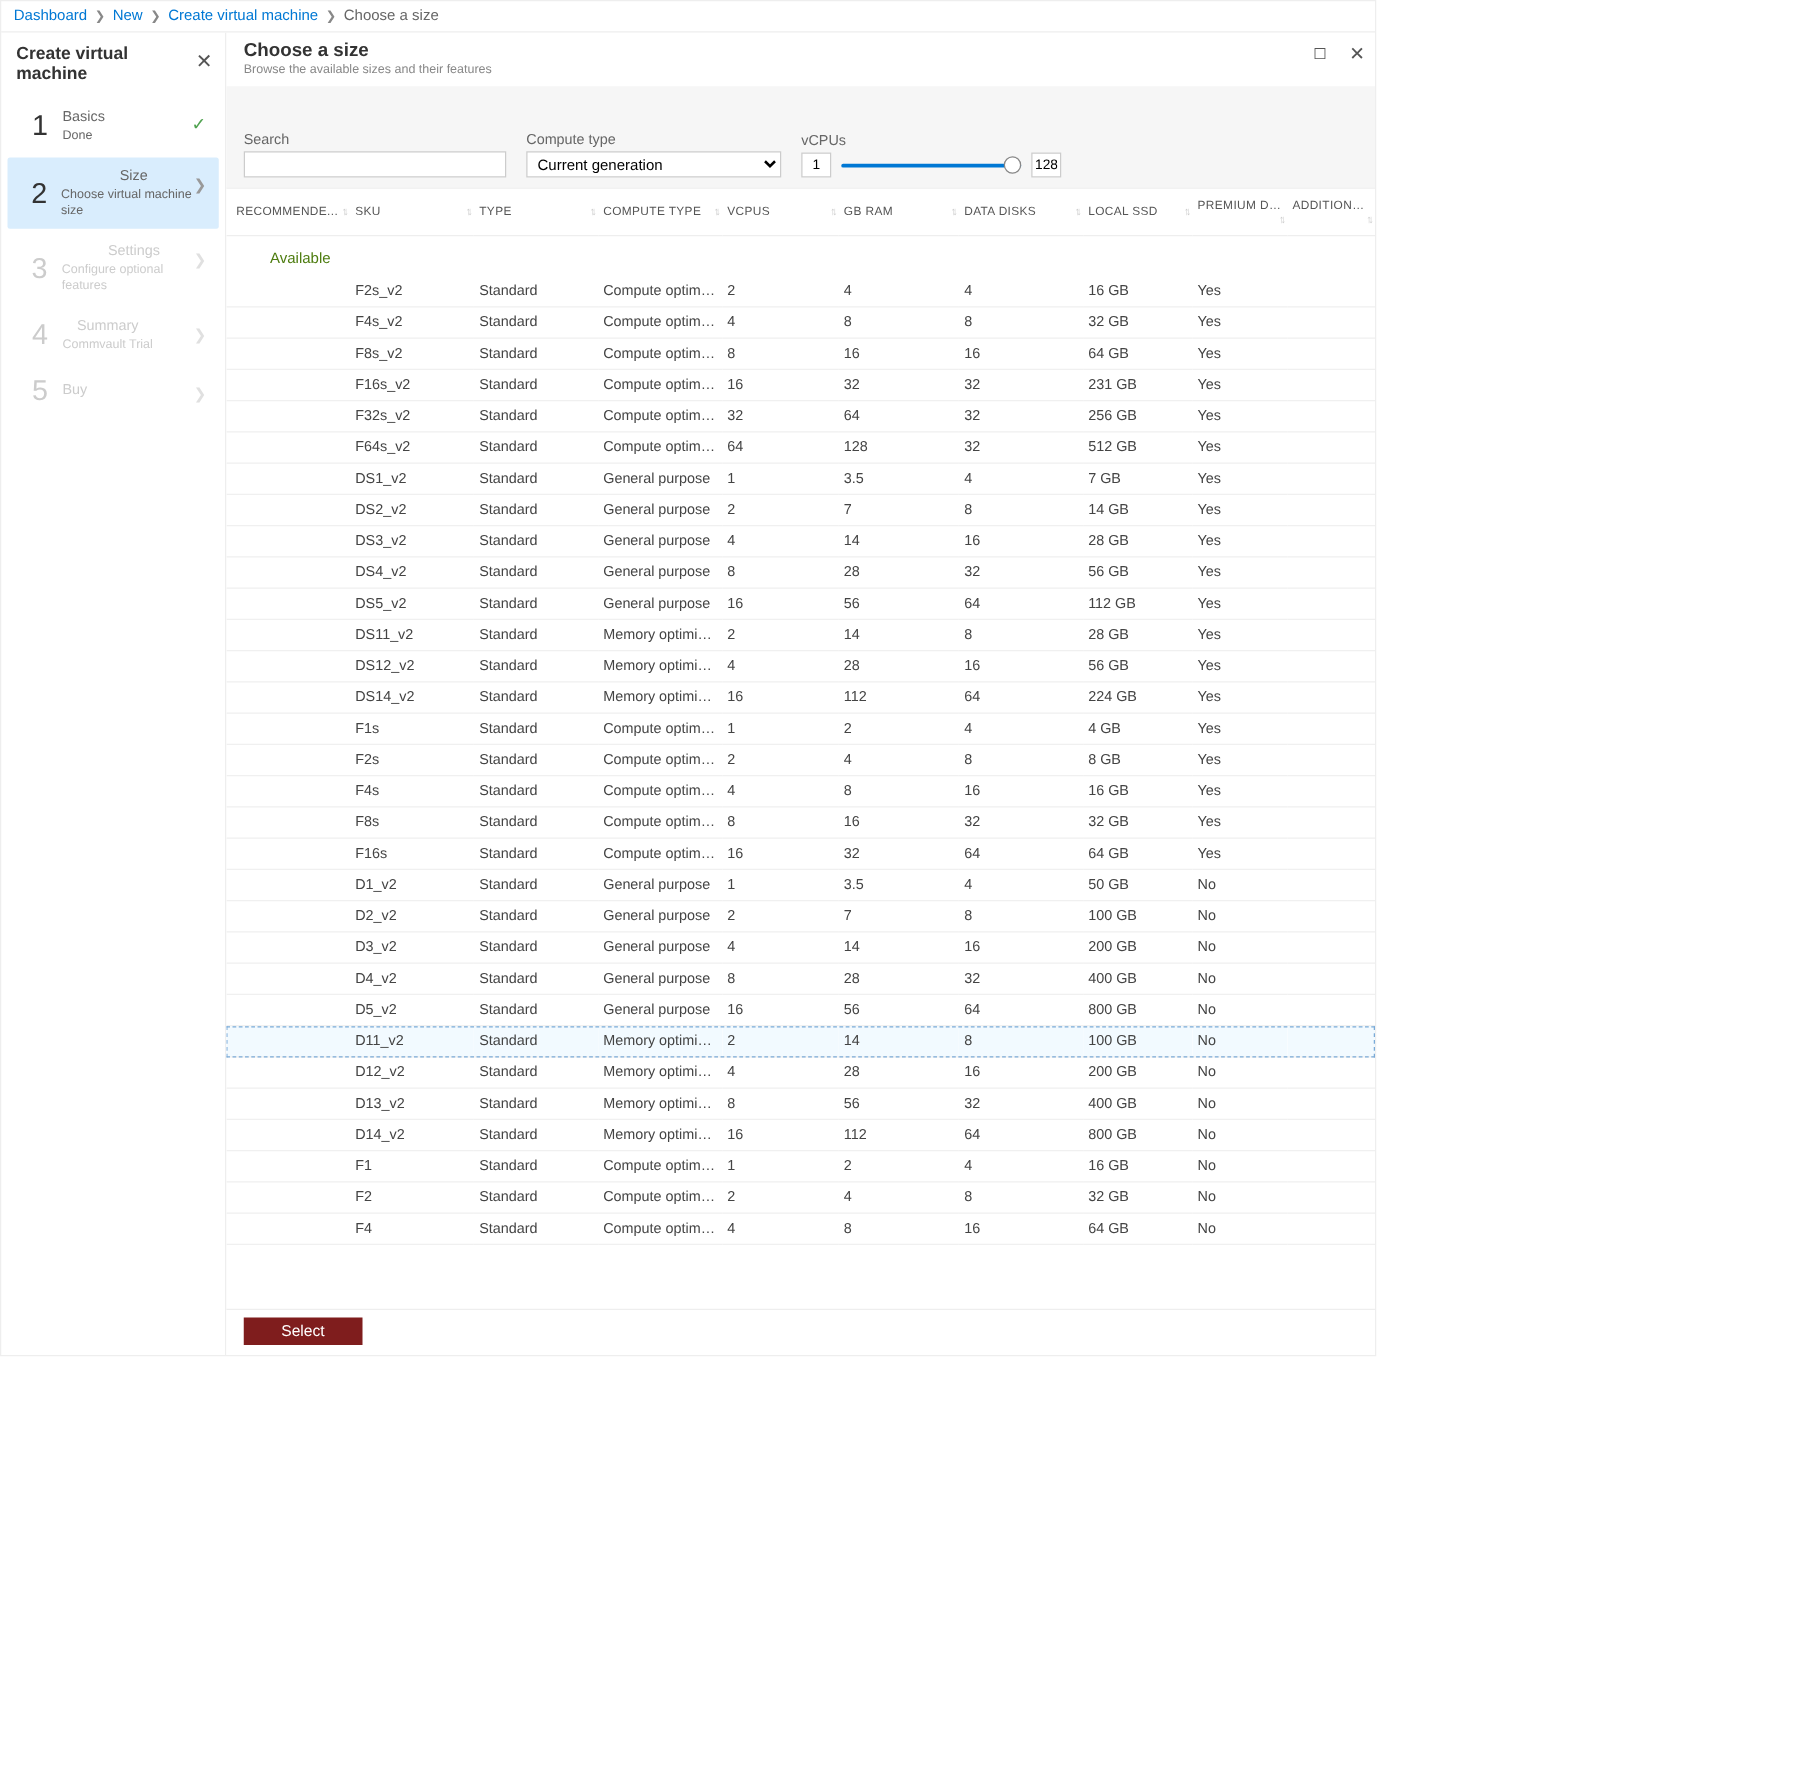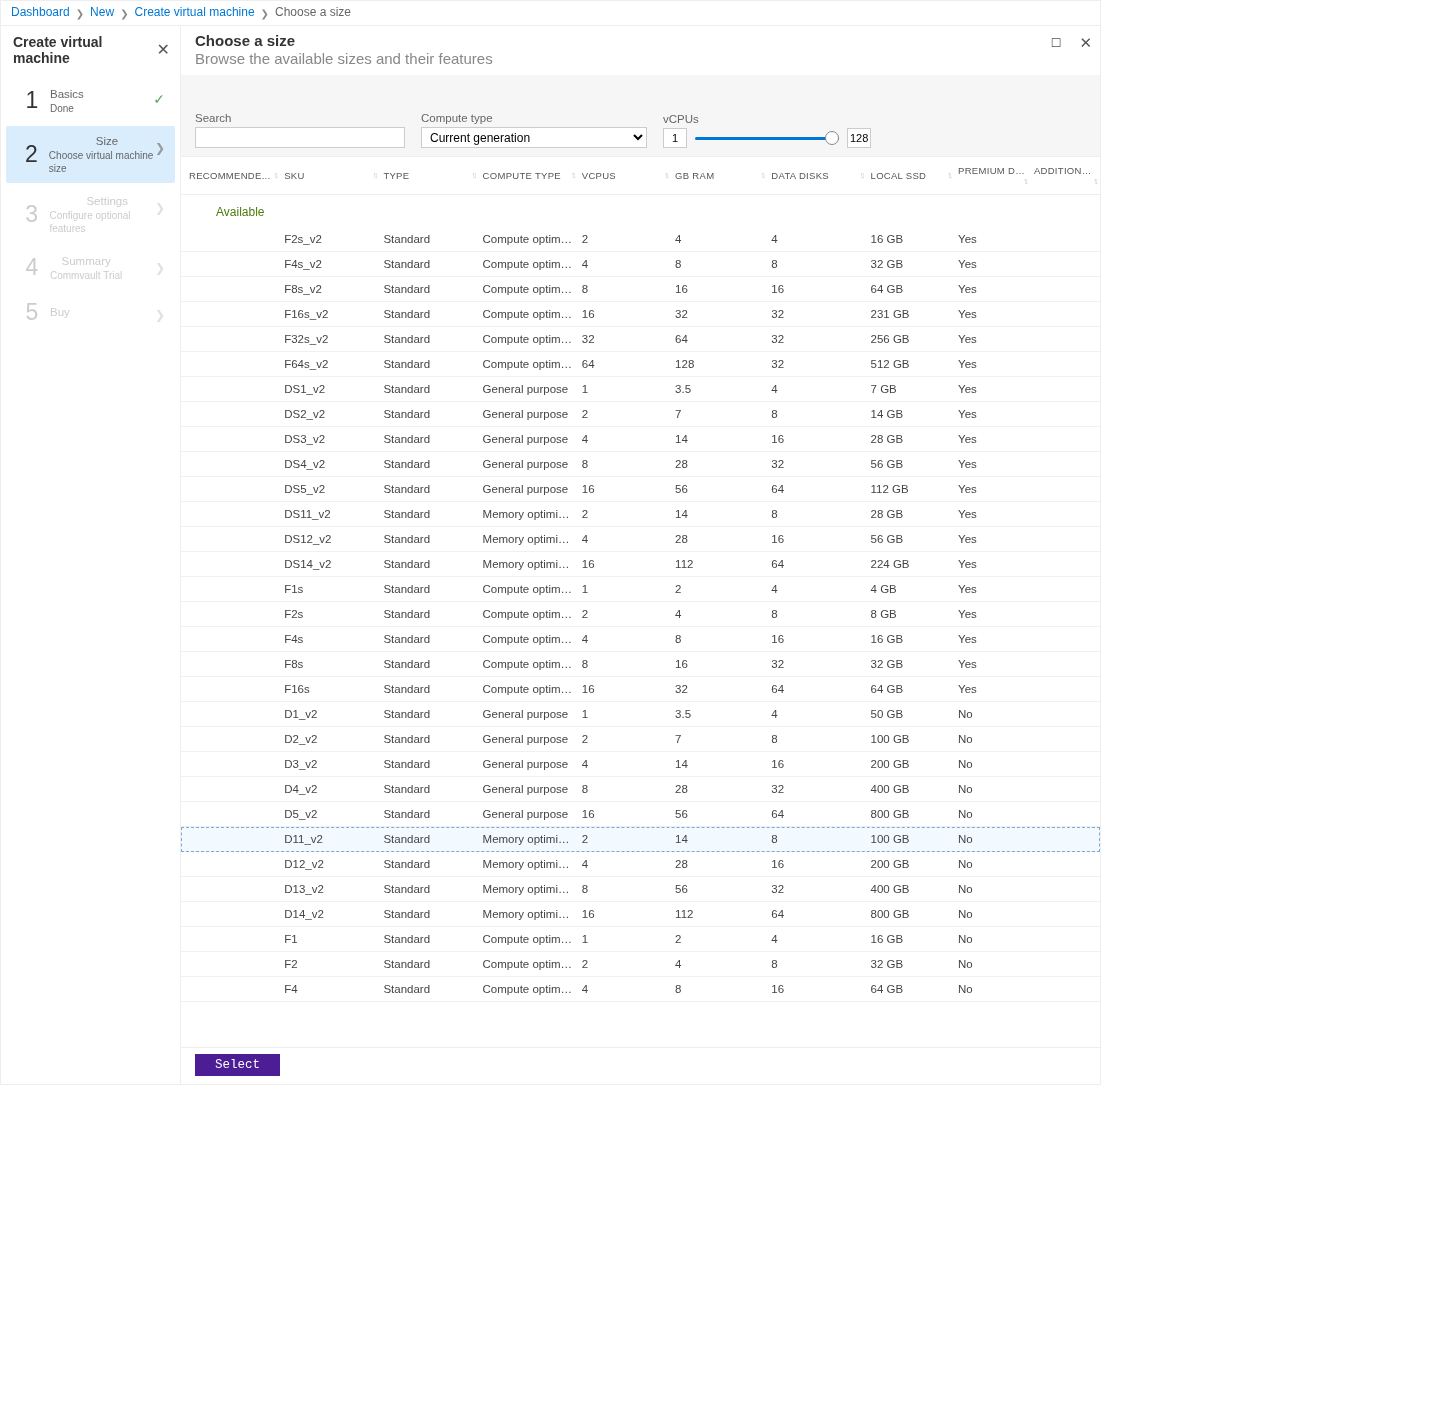--- a/index.html
+++ b/index.html
@@ -99,21 +99,21 @@
     overflow: hidden;
     position: relative;
   }
   .det-head-row {
     display: flex;
     justify-content: space-between;
     align-items: flex-start;
     padding: 4px 8px 0 14px;
   }
   .det-title { font-size: 15px; font-weight: 600; color: #333; margin-top: 2px;}
-  .det-sub { font-size: 15px; color: #888; padding: 0 14px 8px; margin-top:-2px; }
+  .det-sub { font-size: 10px; color: #888; padding: 0 14px 8px; margin-top:-2px; }
   .det-win-ctrls { display: flex; gap: 18px; align-items: center; padding-top: 4px;}
   .det-win-ctrls span { color: #555; }
 
   .filters {
     background: #f6f6f6;
     padding: 5px 14px 8px;
     display: flex;
     gap: 16px;
     align-items: flex-end;
   }
@@ -121,21 +121,21 @@
   .f-col label { font-size: 11.5px; color: #666; }
   .f-col input[type=text], .f-col select {
     height: 21px;
     border: 1px solid #ccc;
     font-size: 12px;
     padding: 1px 4px;
     background: #fff;
   }
   .f-col.search { width: 210px; margin-top: 32px; }
   .f-col.search input { width: 210px; }
-  .f-col.ctype select { width: 226px; }
+  .f-col.ctype select { width: 204px; }
   .f-col.vcpus .row { display: flex; gap: 6px; align-items: center; }
   .f-col.vcpus input[type=number] { width: 24px; text-align: center; height: 20px; border: 1px solid #ccc; font-size: 11px; }
   .f-col.vcpus input::-webkit-outer-spin-button,
   .f-col.vcpus input::-webkit-inner-spin-button { -webkit-appearance: none; }
   .slider-wrap { width: 148px; position: relative; height: 20px; display: flex; align-items: center; }
   .slider-wrap input[type=range] {
     -webkit-appearance: none;
     width: 100%;
     height: 3px;
     background: #0078d4;
@@ -204,27 +204,26 @@
     outline-offset: -1px;
   }
 
   
   .det-foot {
     border-top: 1px solid #eee;
     background: #fff;
     padding: 6px 14px 8px;
   }
   .btn-select {
-    background: #4c1d95;
+    background: #7f1d1d;
     color: #fff;
     border: none;
-    padding: 4px 20px;
+    padding: 4px 30px;
     font-size: 12.5px;
     cursor: pointer;
-    font-family: Liberation Mono, monospace;
   }
 
   col.c-rec { width: 68px; }
   col.c-sku { width: 68px; }
   col.c-type { width: 68px; }
   col.c-ctype { width: 68px; }
   col.c-vcpu { width: 64px; }
   col.c-ram { width: 66px; }
   col.c-dd { width: 68px; }
   col.c-ssd { width: 60px; }

